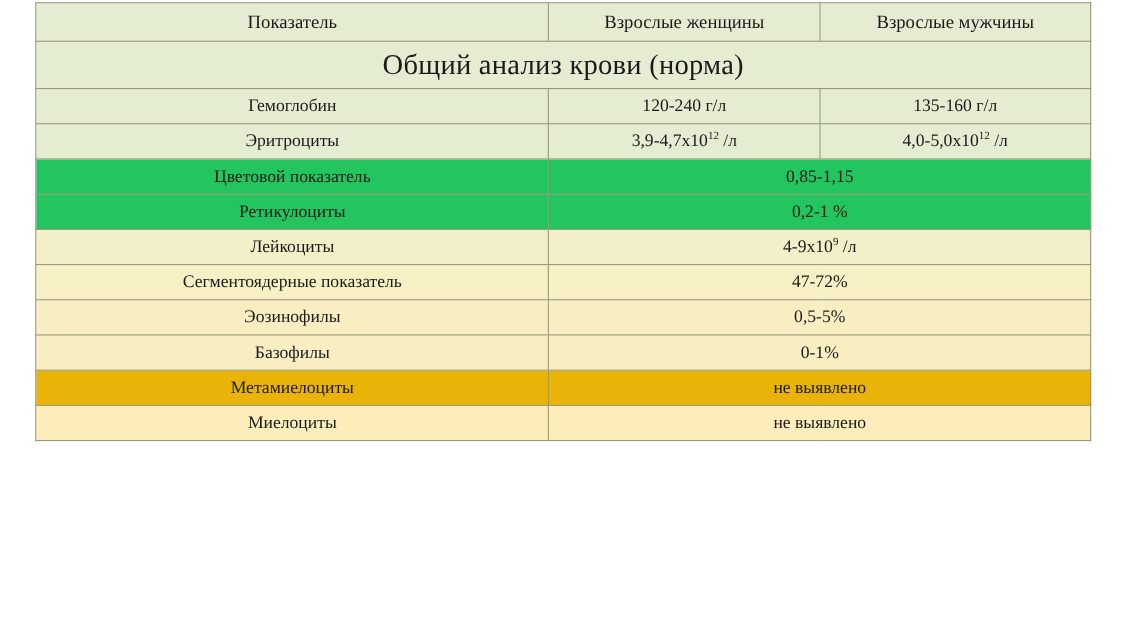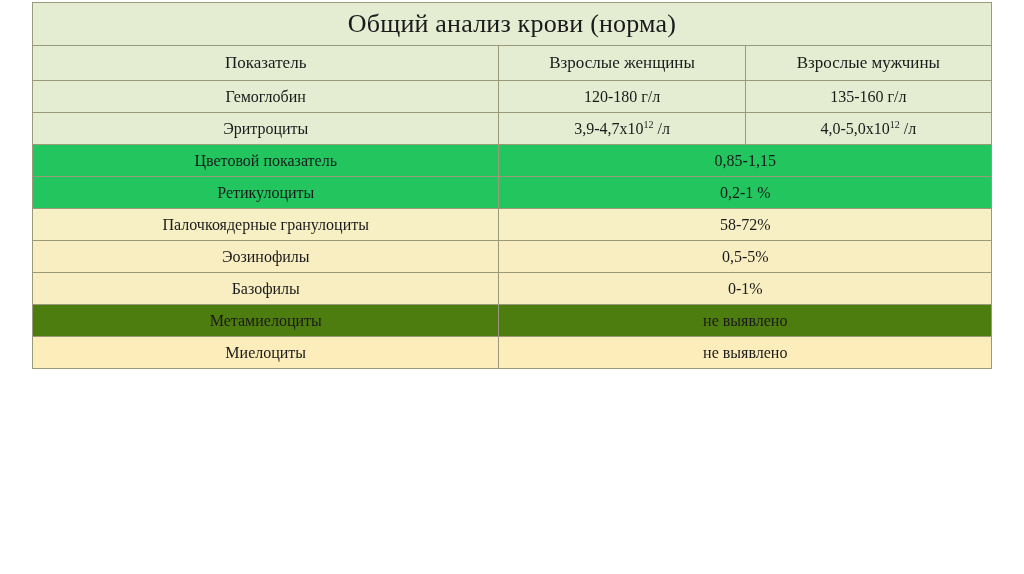--- a/index.html
+++ b/index.html
@@ -57,21 +57,21 @@
     font-size: 16px;
     margin-top: 24px;
   }
   .tint-a { background: #e4ecd2; }
   .tint-b { background: #22c55e; }
   .tint-c { background: #eeeecb; }
   .tint-d { background: #f3efc8; }
   .tint-e { background: #f7f0c5; }
   .tint-f { background: #f9eec2; }
   .tint-g { background: #fbeec0; }
-  .tint-h { background: #4d7c0f; }
+  .tint-h { background: #eab308; }
   .tint-i { background: #fdedba; }
   sup {
     font-size: 10px;
     vertical-align: super;
     line-height: 0;
   }
   .col-name { width: 466px; }
   .col-women { width: 246px; }
   .col-men   { width: 246px; }
 </style>
@@ -81,48 +81,52 @@
 <div class="slide">
   <div class="table-wrap">
     <table class="blood">
       <colgroup>
         <col class="col-name">
         <col class="col-women">
         <col class="col-men">
       </colgroup>
       <tbody>
         <tr>
-          <td class="title-cell" colspan="3">Общий анализ крови (норма)</td>
-        </tr>
-        <tr>
           <th class="head-cell tint-a">Показатель</th>
           <th class="head-cell tint-a">Взрослые женщины</th>
           <th class="head-cell tint-a">Взрослые мужчины</th>
         </tr>
+        <tr>
+          <td class="title-cell" colspan="3">Общий анализ крови (норма)</td>
+        </tr>
       <tr>
             <td class="row-cell tint-a">Гемоглобин</td>
-            <td class="row-cell tint-a">120-180 г/л</td>
+            <td class="row-cell tint-a">120-240 г/л</td>
             <td class="row-cell tint-a">135-160 г/л</td>
           </tr>
           <tr>
             <td class="row-cell tint-a">Эритроциты</td>
             <td class="row-cell tint-a">3,9-4,7х10<sup>12</sup> /л</td>
             <td class="row-cell tint-a">4,0-5,0х10<sup>12</sup> /л</td>
           </tr>
           <tr>
             <td class="row-cell tint-b">Цветовой показатель</td>
             <td class="row-cell tint-b" colspan="2">0,85-1,15</td>
           </tr>
           <tr>
             <td class="row-cell tint-b">Ретикулоциты</td>
             <td class="row-cell tint-b" colspan="2">0,2-1 %</td>
           </tr>
           <tr>
-            <td class="row-cell tint-e">Палочкоядерные гранулоциты</td>
-            <td class="row-cell tint-e" colspan="2">58-72%</td>
+            <td class="row-cell tint-d">Лейкоциты</td>
+            <td class="row-cell tint-d" colspan="2">4-9х10<sup>9</sup> /л</td>
+          </tr>
+          <tr>
+            <td class="row-cell tint-e">Сегментоядерные показатель</td>
+            <td class="row-cell tint-e" colspan="2">47-72%</td>
           </tr>
           <tr>
             <td class="row-cell tint-f">Эозинофилы</td>
             <td class="row-cell tint-f" colspan="2">0,5-5%</td>
           </tr>
           <tr>
             <td class="row-cell tint-f">Базофилы</td>
             <td class="row-cell tint-f" colspan="2">0-1%</td>
           </tr>
           <tr>

